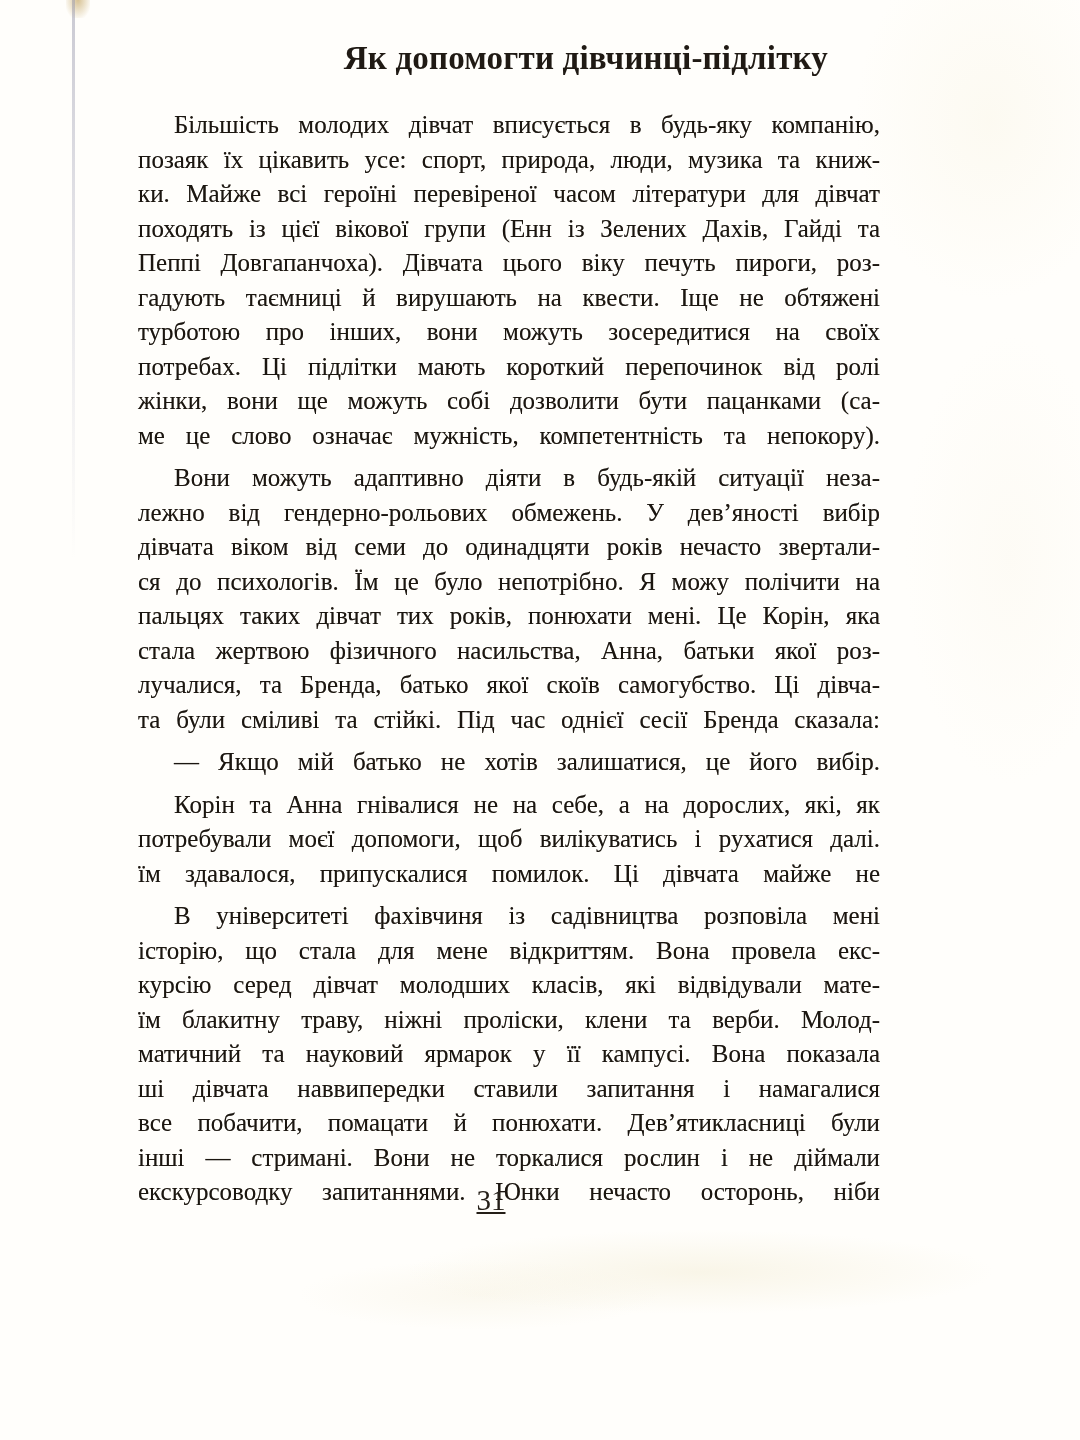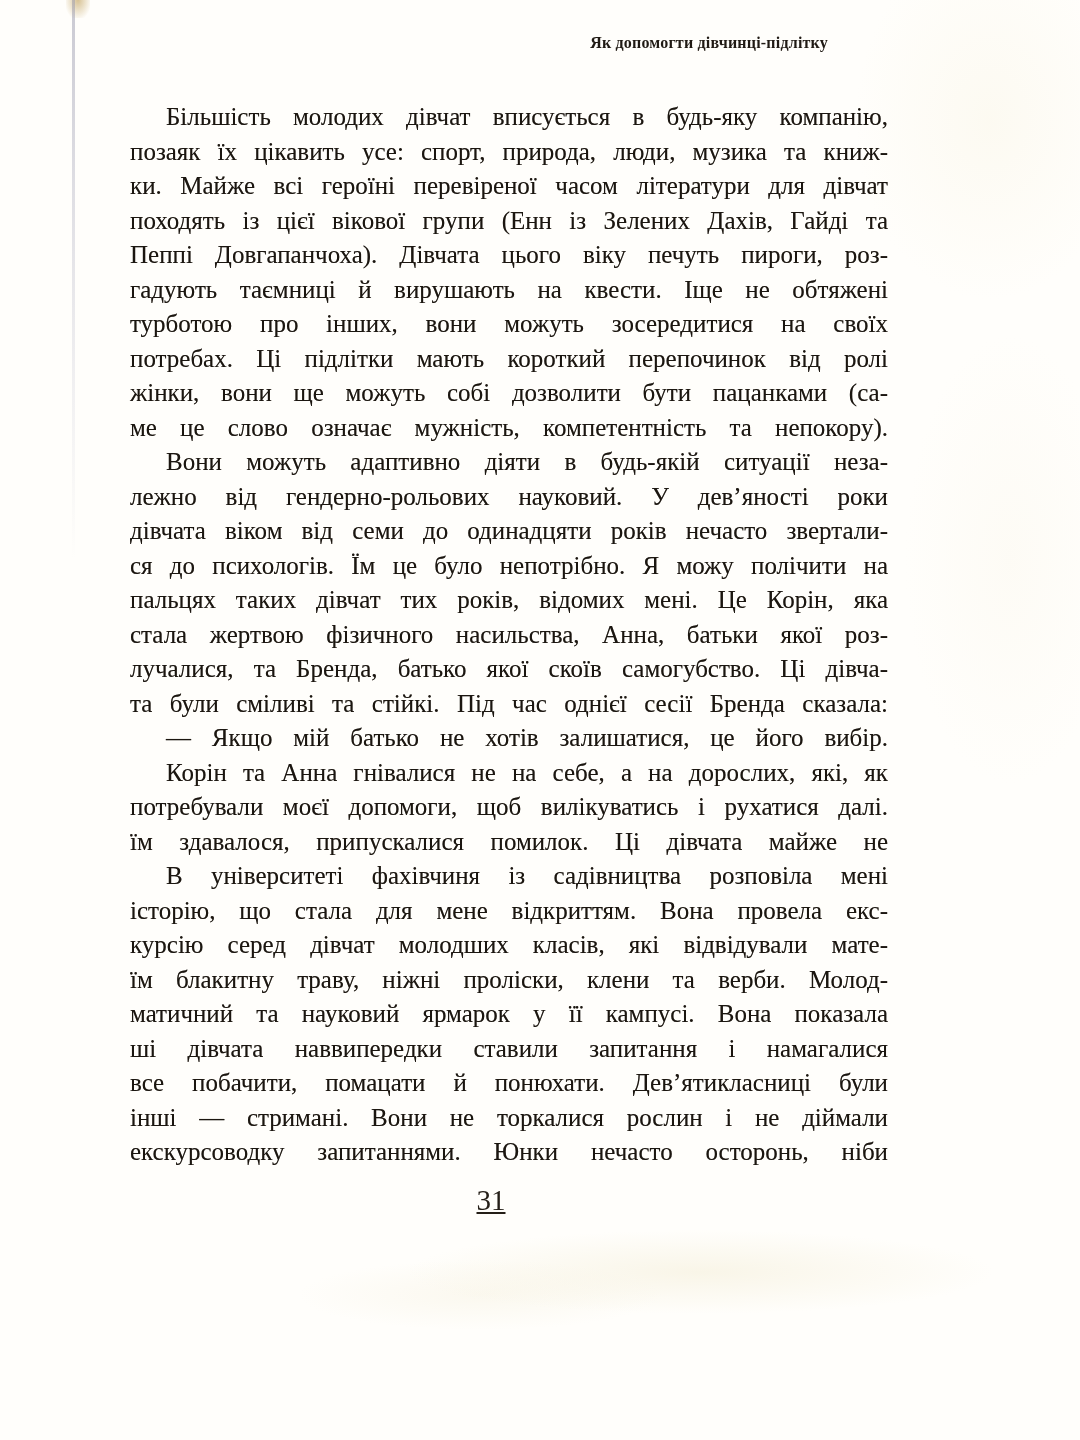--- a/index.html
+++ b/index.html
@@ -48,43 +48,43 @@
     position: absolute;
     left: 66px;
     top: 0;
     width: 24px;
     height: 18px;
     background: radial-gradient(ellipse at 50% 0%, rgba(198,168,104,0.7), rgba(198,168,104,0) 80%);
     pointer-events: none;
   }
   .running-header {
     position: absolute;
-    top: 34px;
+    top: 40px;
     left: 130px;
     width: 758px;
     box-sizing: border-box;
     padding-right: 60px;
     text-align: right;
     font-weight: bold;
-    font-size: 16px;
+    font-size: 33px;
     letter-spacing: 0.2px;
     color: #201a14;
   }
   .text-block {
     position: absolute;
     top: 100px;
     left: 130px;
     width: 758px;
     font-size: 25px;
     line-height: 34.5px;
     color: #1b1610;
     text-shadow: 0 0 0.5px rgba(30,24,18,0.45);
   }
   .paragraph {
-    margin: 0;
+    margin: 8px;
   }
   .line {
     height: 34.5px;
     text-align: justify;
     text-align-last: justify;
     white-space: normal;
   }
   .line.indent {
     padding-left: 36px;
     box-sizing: border-box;
@@ -120,24 +120,24 @@
         <div class="line">походять із цієї вікової групи (Енн із Зелених Дахів, Гайді та</div>
         <div class="line">Пеппі Довгапанчоха). Дівчата цього віку печуть пироги, роз-</div>
         <div class="line">гадують таємниці й вирушають на квести. Іще не обтяжені</div>
         <div class="line">турботою про інших, вони можуть зосередитися на своїх</div>
         <div class="line">потребах. Ці підлітки мають короткий перепочинок від ролі</div>
         <div class="line">жінки, вони ще можуть собі дозволити бути пацанками (са-</div>
         <div class="line">ме це слово означає мужність, компетентність та непокору).</div>
       </div>
       <div class="paragraph">
         <div class="line indent">Вони можуть адаптивно діяти в будь-якій ситуації неза-</div>
-        <div class="line">лежно від гендерно-рольових науковий. У дев’яності роки</div>
+        <div class="line">лежно від гендерно-рольових обмежень. У дев’яності вибір</div>
         <div class="line">дівчата віком від семи до одинадцяти років нечасто звертали-</div>
         <div class="line">ся до психологів. Їм це було непотрібно. Я можу полічити на</div>
-        <div class="line">пальцях таких дівчат тих років, відомих мені. Це Корін, яка</div>
+        <div class="line">пальцях таких дівчат тих років, понюхати мені. Це Корін, яка</div>
         <div class="line">стала жертвою фізичного насильства, Анна, батьки якої роз-</div>
         <div class="line">лучалися, та Бренда, батько якої скоїв самогубство. Ці дівча-</div>
         <div class="line">та були сміливі та стійкі. Під час однієї сесії Бренда сказала:</div>
       </div>
       <div class="paragraph">
         <div class="line indent">— Якщо мій батько не хотів залишатися, це його вибір.</div>
       </div>
       <div class="paragraph">
         <div class="line indent">Корін та Анна гнівалися не на себе, а на дорослих, які, як</div>
         <div class="line">потребували моєї допомоги, щоб вилікуватись і рухатися далі.</div>

